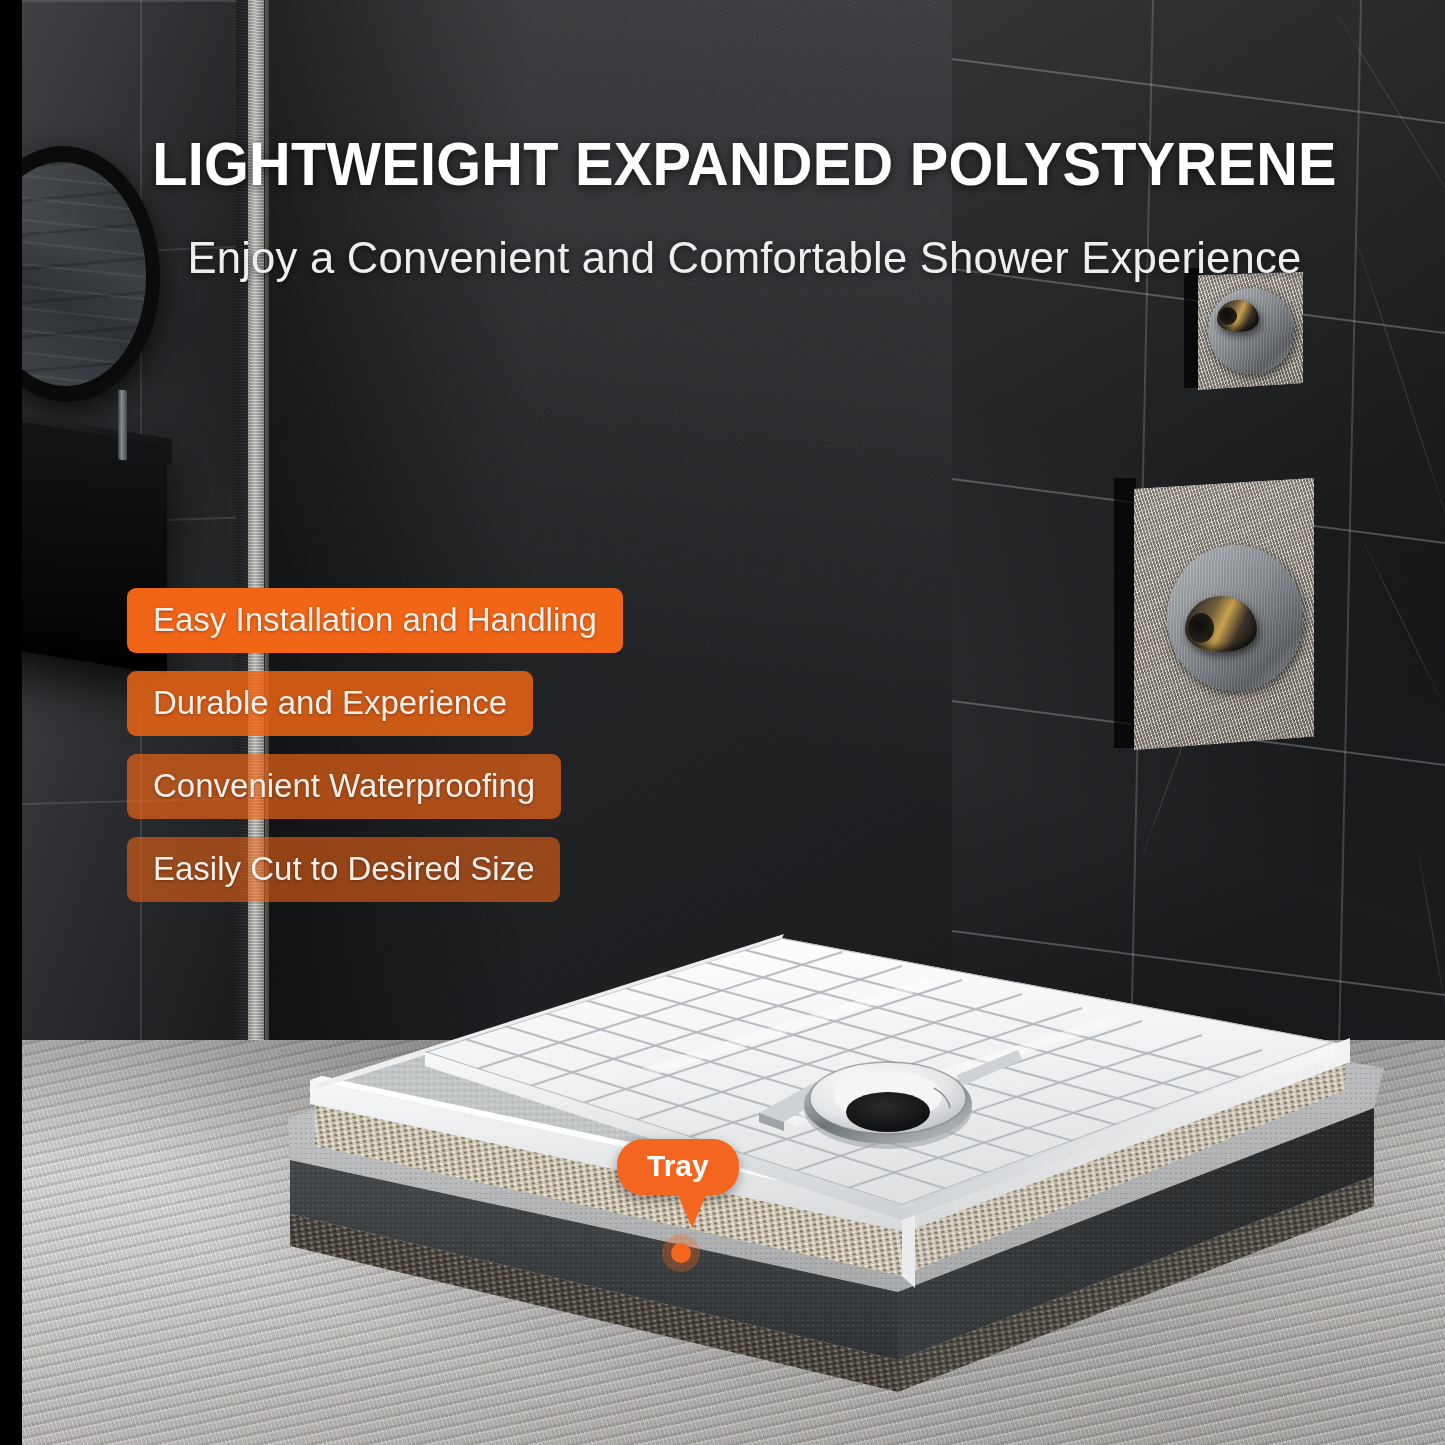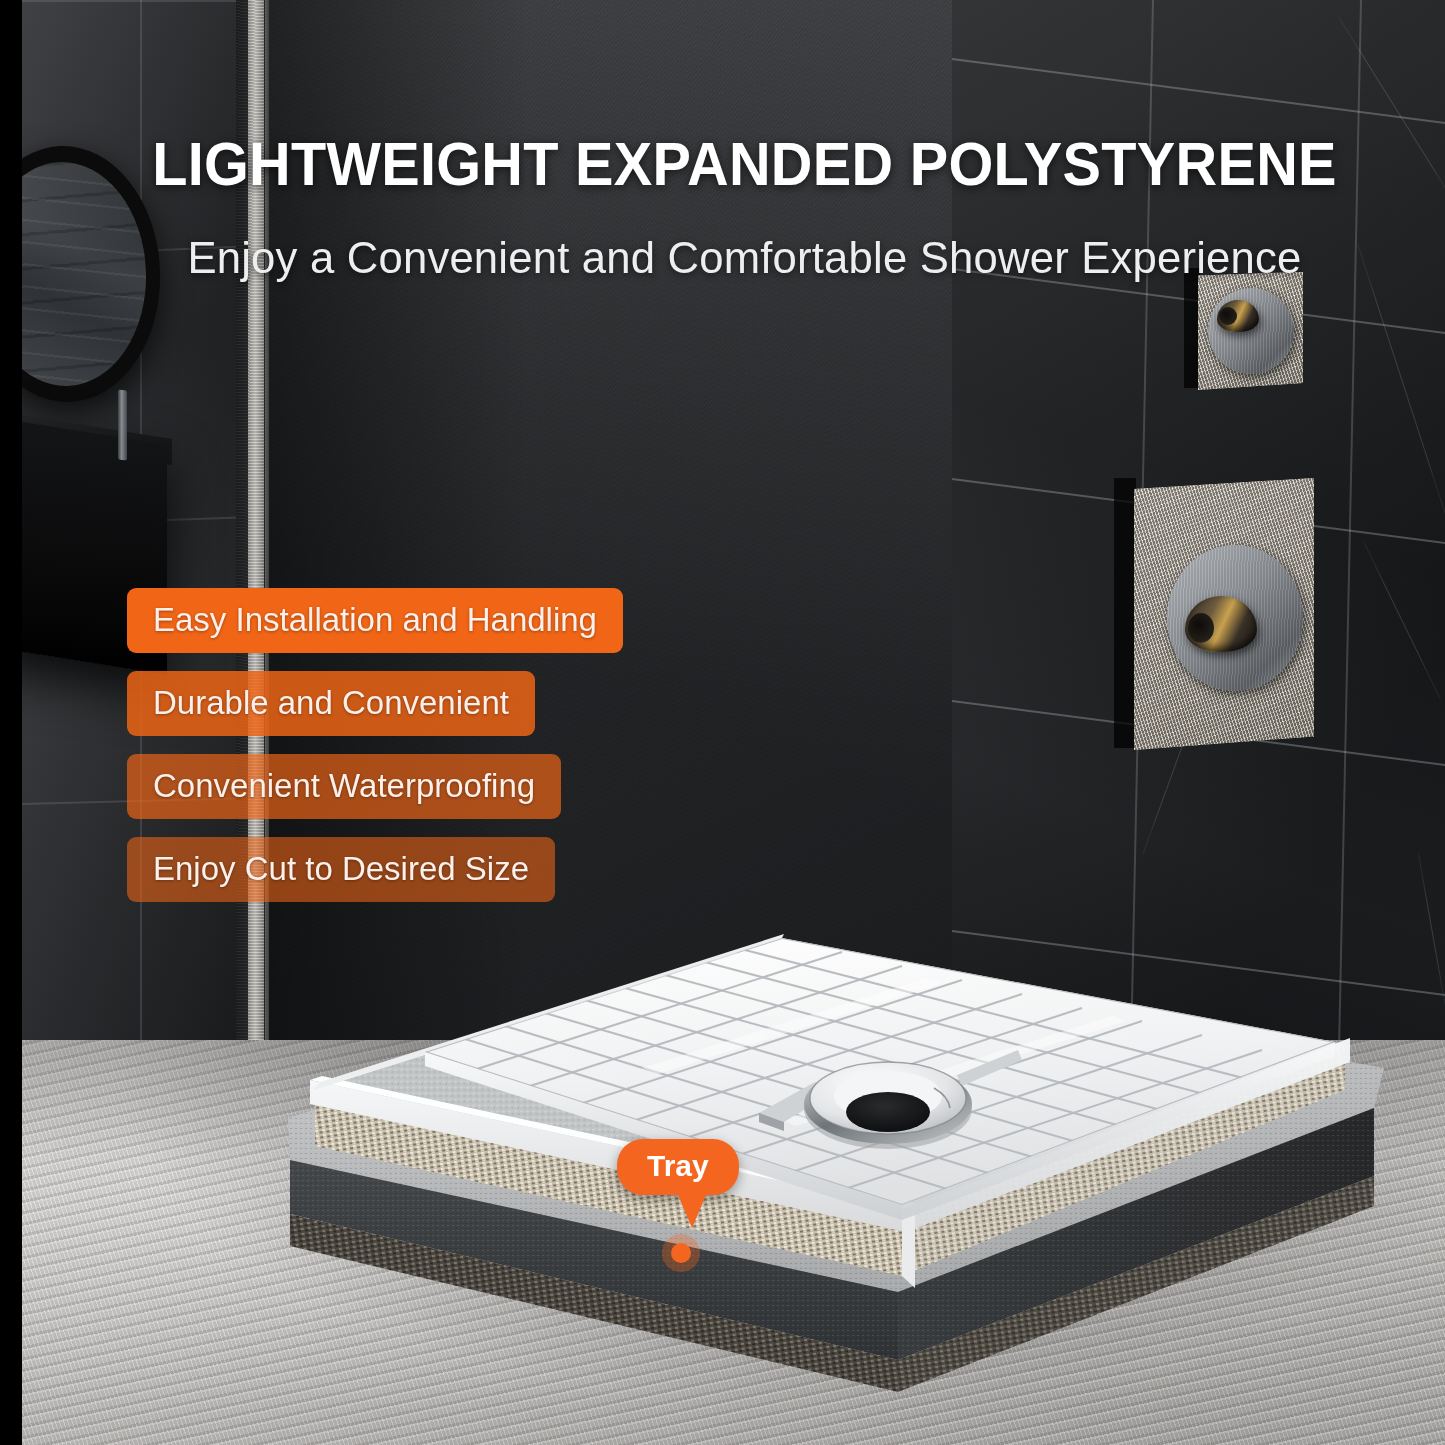--- a/index.html
+++ b/index.html
@@ -477,23 +477,23 @@
       <path d="M912 1088 q14 8 16 20" stroke="#7d8184" stroke-width="1.6" fill="none" opacity=".8"></path>
       <ellipse cx="866" cy="1098" rx="78" ry="36" fill="none" stroke="#7f8386" stroke-width="1.4" opacity=".7"></ellipse>
     </g>
   </svg>
 
   <div class="headline">LIGHTWEIGHT EXPANDED POLYSTYRENE</div>
   <div class="subhead">Enjoy a Convenient and Comfortable Shower Experience</div>
 
   <div class="badges">
     <span class="badge b1" style="background: rgb(240, 101, 22);">Easy Installation and Handling</span>
-    <span class="badge b2" style="background: rgba(240, 101, 22, 0.84);">Durable and Convenient</span>
+    <span class="badge b2" style="background: rgba(240, 101, 22, 0.84);">Durable and Experience</span>
     <span class="badge b3" style="background: rgba(240, 101, 22, 0.68);">Convenient Waterproofing</span>
-    <span class="badge b4" style="background: rgba(240, 101, 22, 0.58);">Enjoy Cut to Desired Size</span>
+    <span class="badge b4" style="background: rgba(240, 101, 22, 0.58);">Easily Cut to Desired Size</span>
   </div>
 
   <div class="callout">
     <div class="callout-bubble">Tray</div>
     <div class="callout-tail"></div>
     <div class="callout-dot">
         <i></i>
       </div>
   </div>
 

